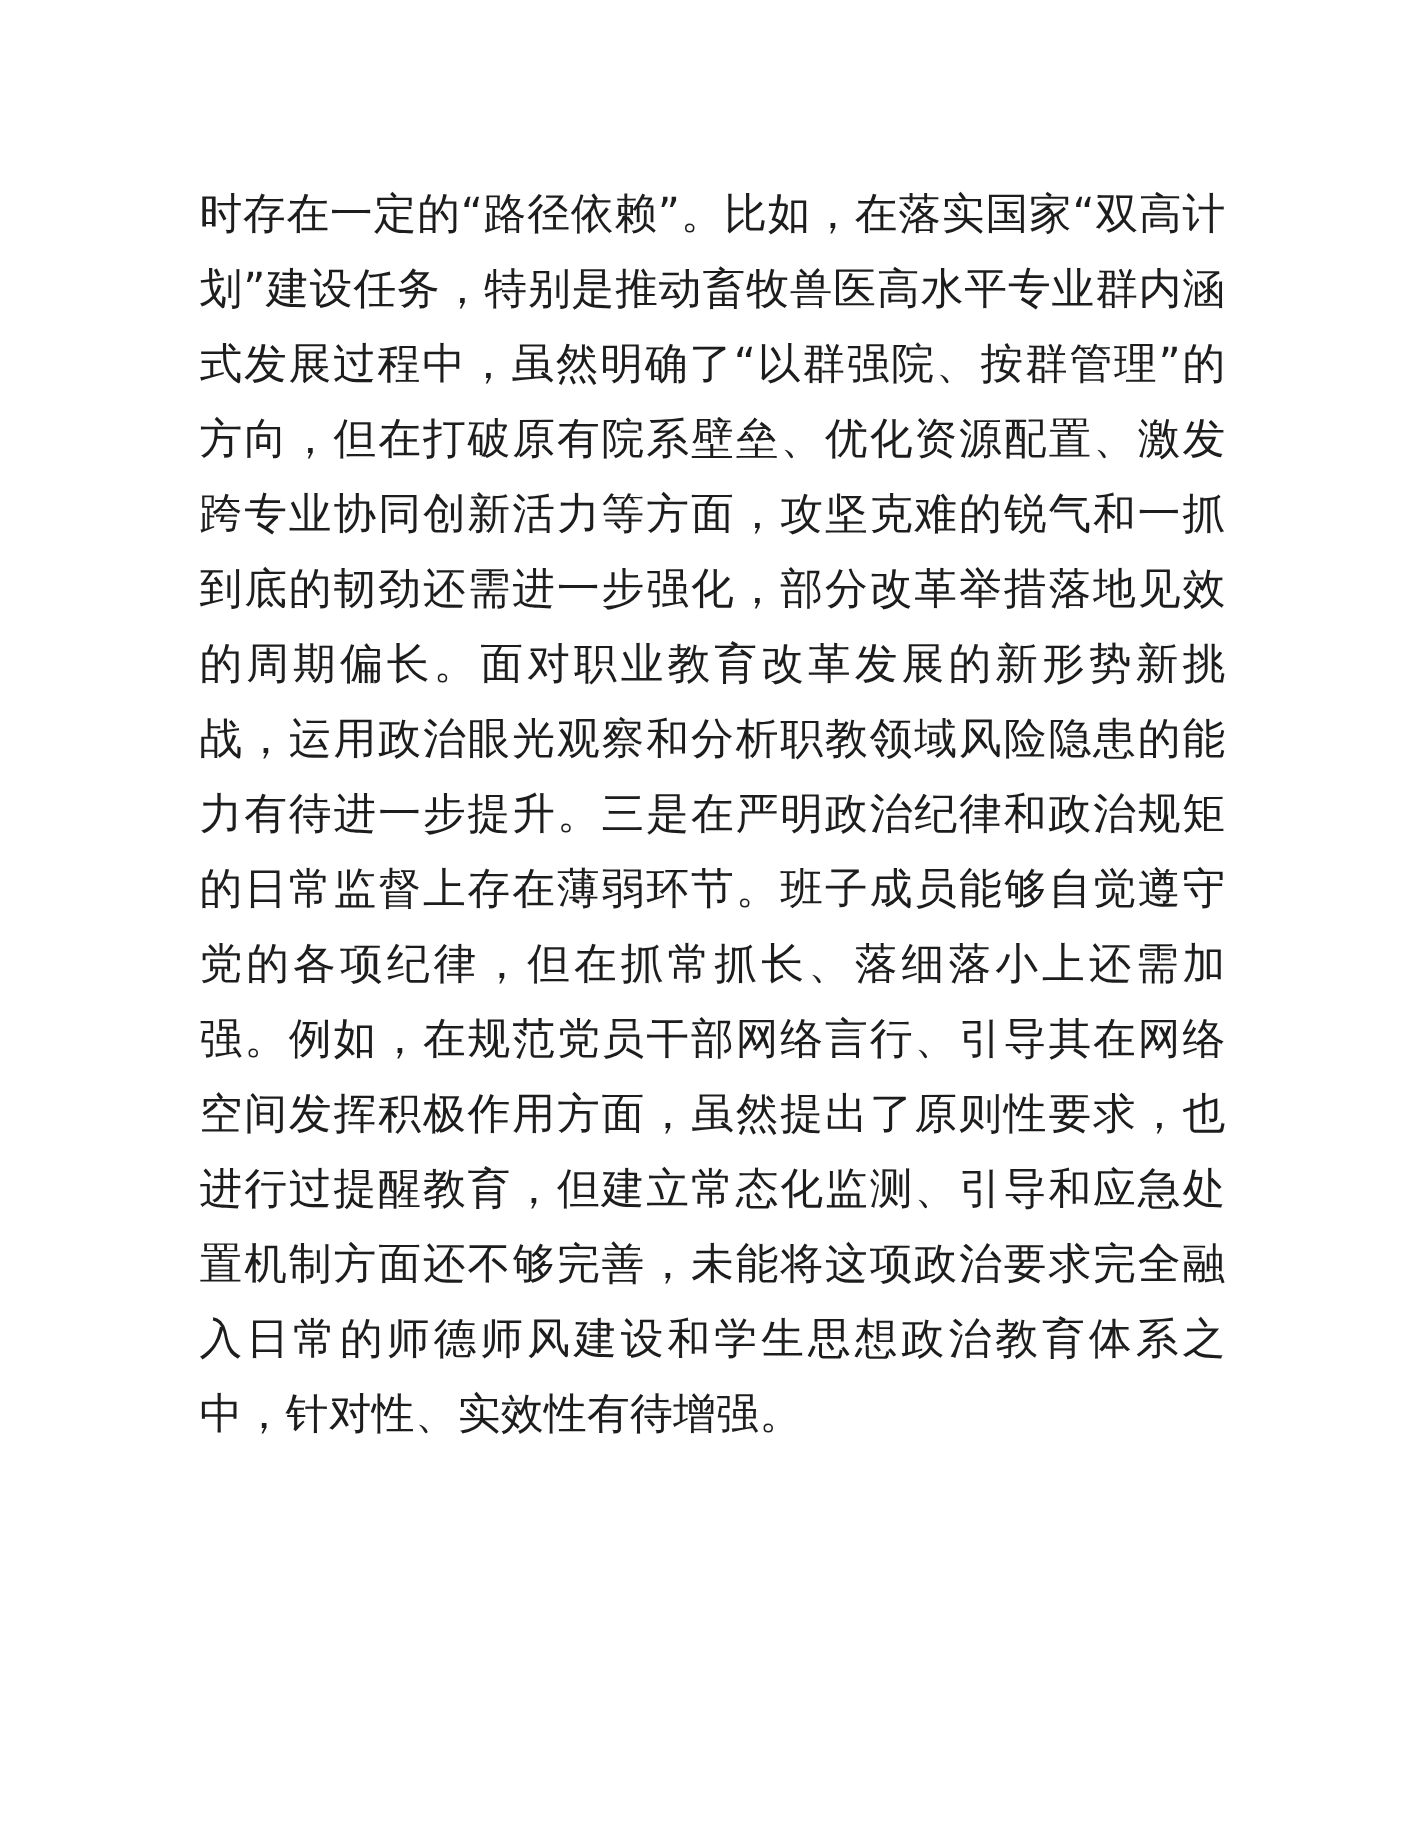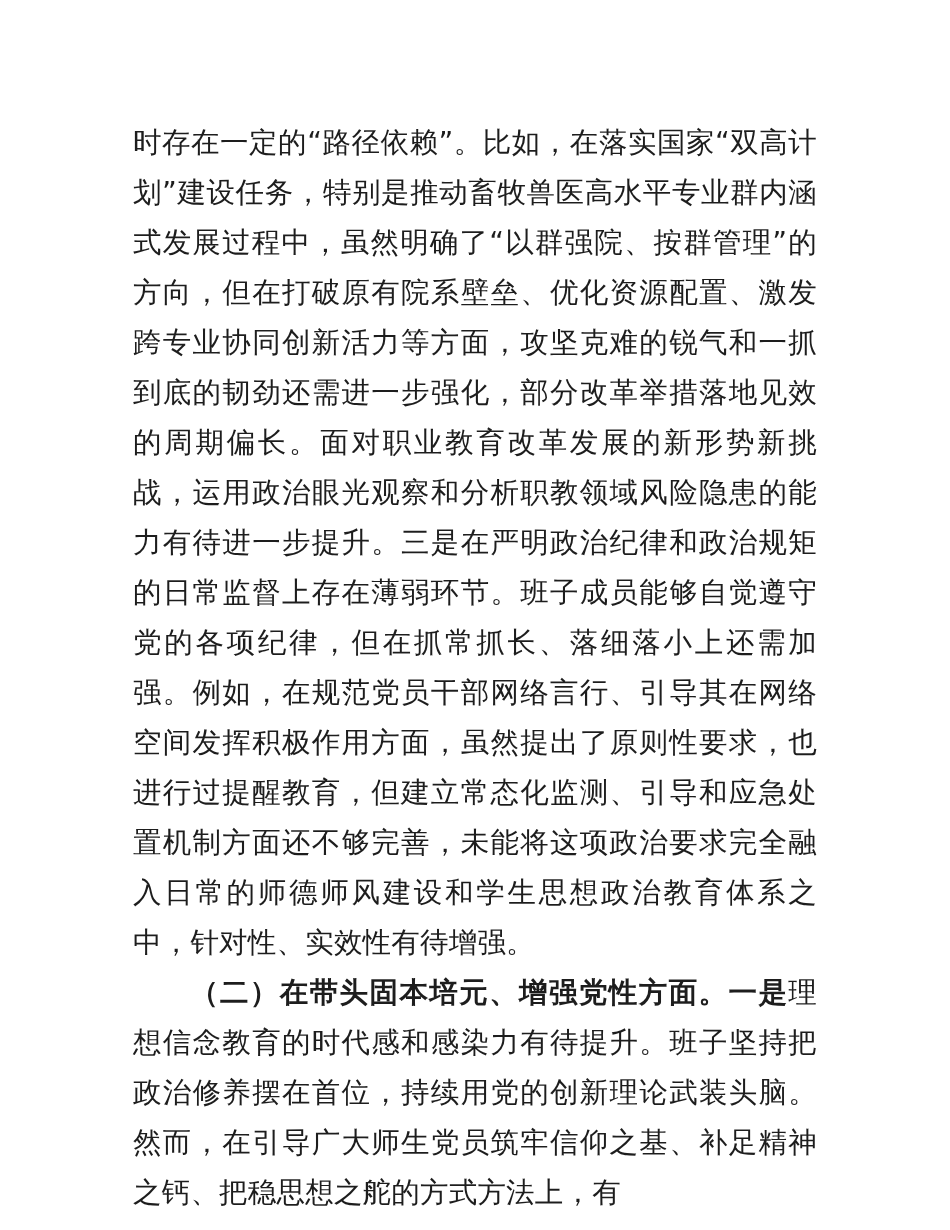--- a/index.html
+++ b/index.html
@@ -60,16 +60,15 @@
   }
 </style>
 </head>
 <body>
 
 <div id="page">
   <div id="doc-body">
 
     <p class="para"><span>时存在一定的“路径依赖”。比如，在落实国家“双高计划”建设任务，特别是推动畜牧兽医高水平专业群内涵式发展过程中，虽然明确了“以群强院、按群管理”的方向，但在打破原有院系壁垒、优化资源配置、激发跨专业协同创新活力等方面，攻坚克难的锐气和一抓到底的韧劲还需进一步强化，部分改革举措落地见效的周期偏长。面对职业教育改革发展的新形势新挑战，运用政治眼光观察和分析职教领域风险隐患的能力有待进一步提升。三是在严明政治纪律和政治规矩的日常监督上存在薄弱环节。班子成员能够自觉遵守党的各项纪律，但在抓常抓长、落细落小上还需加强。例如，在规范党员干部网络言行、引导其在网络空间发挥积极作用方面，虽然提出了原则性要求，也进行过提醒教育，但建立常态化监测、引导和应急处置机制方面还不够完善，未能将这项政治要求完全融入日常的师德师风建设和学生思想政治教育体系之中，针对性、实效性有待增强。</span></p>
 
-    <p class="para indent para-gap"><span class="bold-run">（二）在带头固本培元、增强党性方面。一是</span><span>理想信念教育的时代感和感染力有待提升。班子坚持把政治修养摆在首位，持续用党的创新理论武装头脑。然而，在引导广大师生党员筑牢信仰之基、补足精神之钙、把稳思想之舵的方式方法上，有</span></p>
 
   </div>
 </div>
 
 </body></html>

